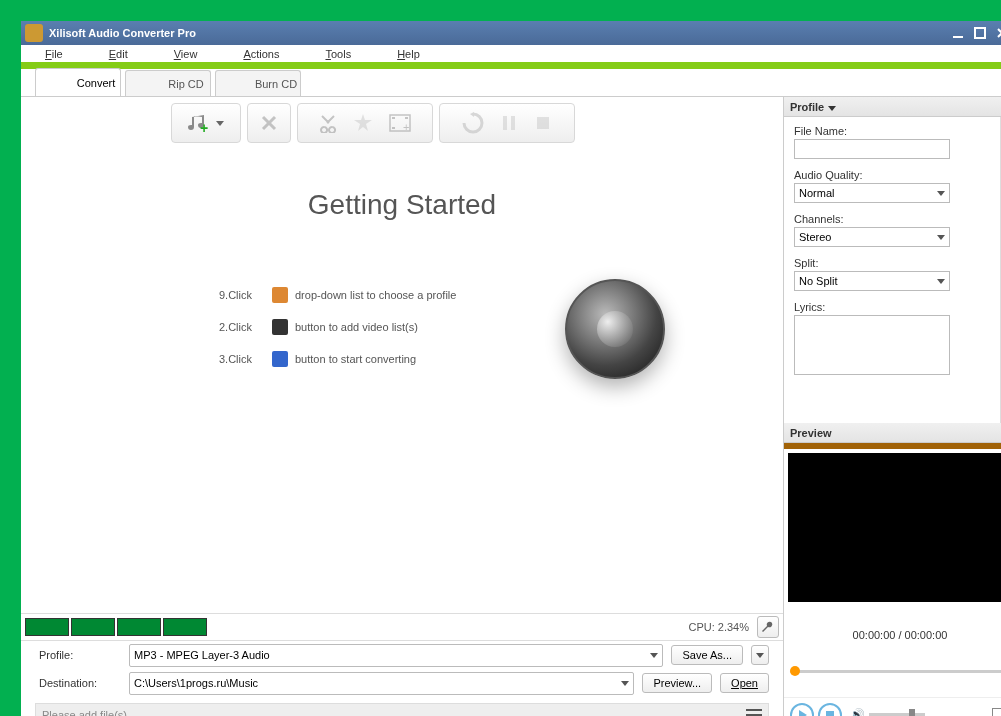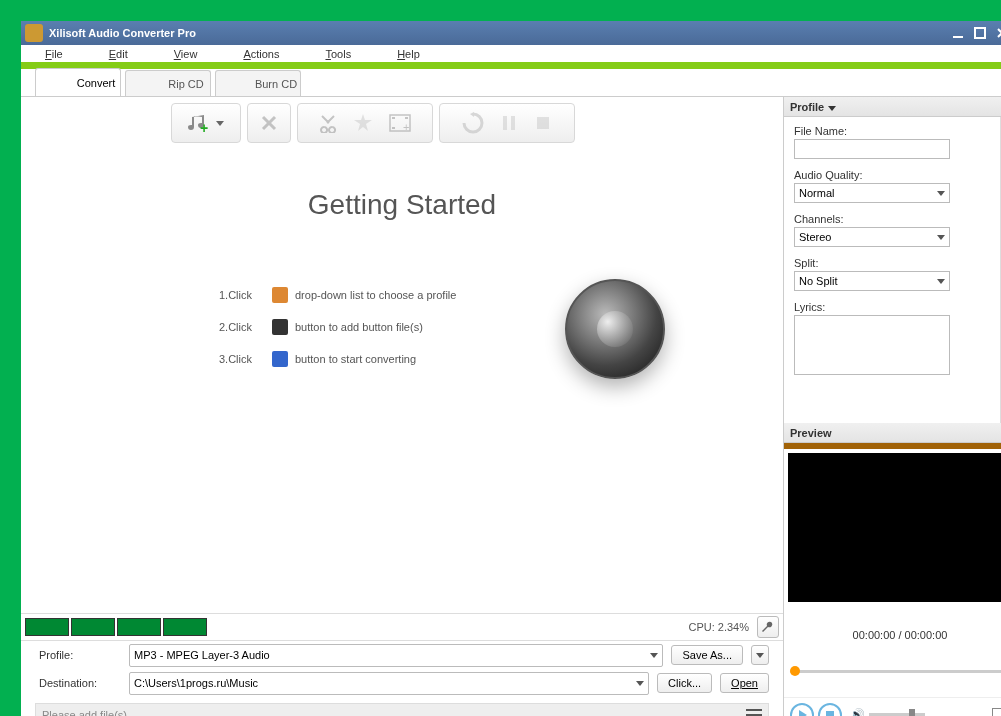--- a/index.html
+++ b/index.html
@@ -164,32 +164,32 @@
           <svg width="18" height="18">
               <rect x="3" y="3" width="12" height="12" fill="#ccc"></rect>
             </svg>
         </div>
       </div>
 
       <div class="content-area">
         <h1 class="gs-title">Getting Started</h1>
         <div class="gs-steps">
           <div class="gs-step">
-            <span class="stepnum">1.Click</span>
+            <span class="stepnum">9.Click</span>
             <span class="stepicon">
                 <span class="ic" style="background:#d83"></span>
               </span>
             <span>drop-down list to choose a profile</span>
           </div>
           <div class="gs-step">
             <span class="stepnum">2.Click</span>
             <span class="stepicon">
                 <span class="ic" style="background:#333"></span>
               </span>
-            <span>button to add button file(s)</span>
+            <span>button to add video list(s)</span>
           </div>
           <div class="gs-step">
             <span class="stepnum">3.Click</span>
             <span class="stepicon">
                 <span class="ic" style="background:#36c"></span>
               </span>
             <span>button to start converting</span>
           </div>
           <div class="speaker">
             <div class="cone"></div>
@@ -228,21 +228,21 @@
           </div>
       </div>
 
       <div class="formrow">
         <span class="label">Destination:</span>
         <div class="input-combo">
           <span>C:\Users\1progs.ru\Music</span>
           <span class="caret"></span>
         </div>
         <div class="btn">
-          <span>Click...</span>
+          <span>Preview...</span>
         </div>
         <div class="btn" style="text-decoration: underline;">
           <span>Open</span>
         </div>
       </div>
 
       <div class="hint-row">
         <span>Please add file(s)</span>
         <svg width="16" height="14">
             <rect x="0" y="1" width="16" height="2" fill="#555"></rect>

